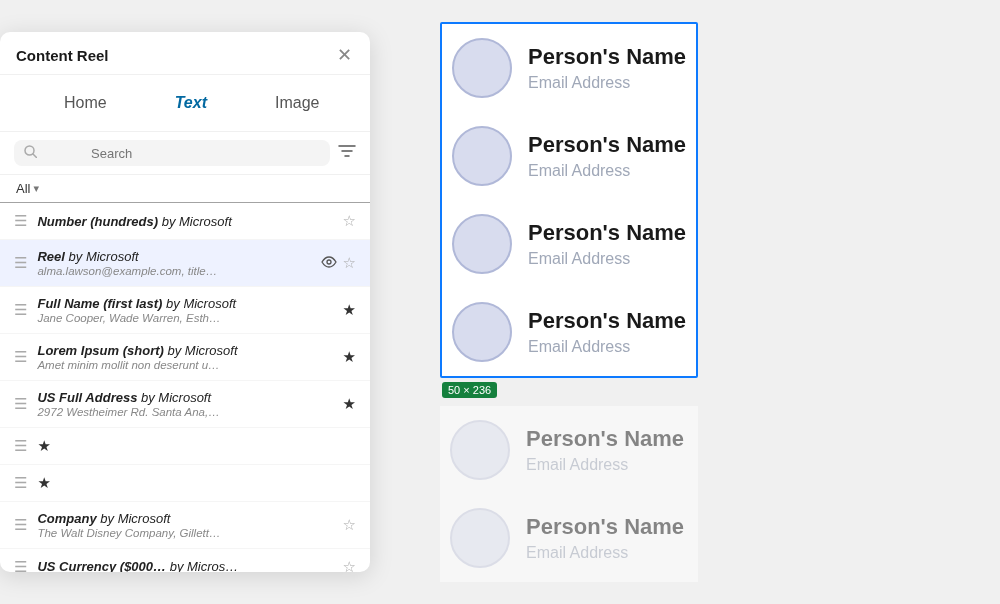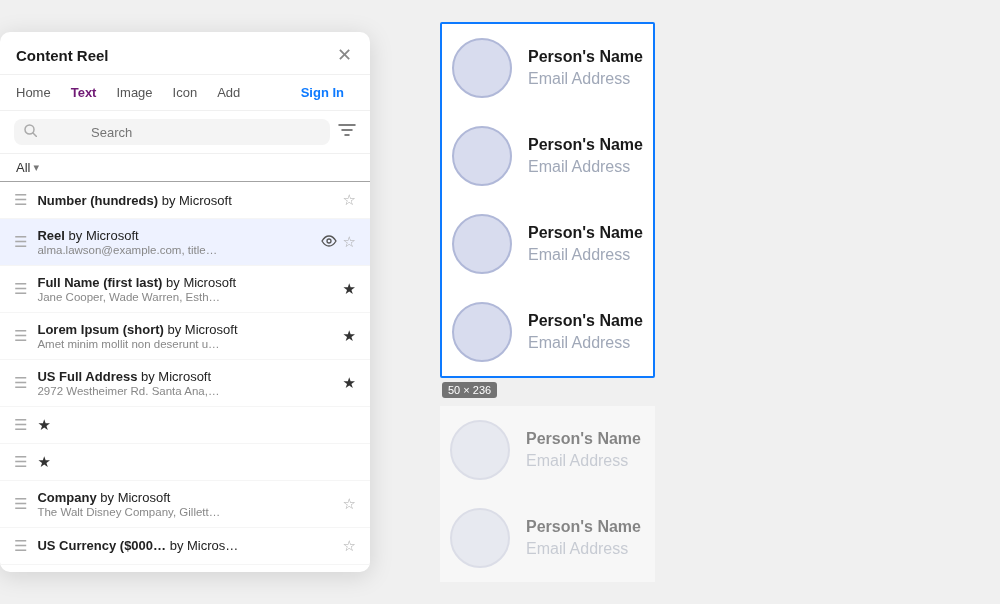--- a/index.html
+++ b/index.html
@@ -55,30 +55,32 @@
 
     .panel-nav {
       display: flex;
       align-items: center;
       gap: 0;
       padding: 6px 16px;
       border-bottom: 1px solid #f0f0f0;
     }
 
     .nav-item {
-      font-size: 13px;
+      font-size: 16px;
       color: #555;
       padding: 4px 10px;
       cursor: pointer;
       border-radius: 4px;
+      margin-left: 48px;
     }
     .nav-item:first-child { padding-left: 0; }
     .nav-item.active {
-      color: #701a75;
+      color: #0369a1;
       font-weight: 600;
+      font-style: italic;
     }
     .nav-item.sign-in {
       color: #0d7aff;
       margin-left: auto;
       font-weight: 700;
     }
 
     .search-bar {
       display: flex;
       align-items: center;
@@ -162,20 +164,21 @@
 
     .item-icon {
       color: #aaa;
       font-size: 15px;
       flex-shrink: 0;
     }
 
     .item-content {
       flex: 1;
       min-width: 0;
+      font-style: italic;
     }
 
     .item-title {
       font-size: 13px;
       color: #222;
       white-space: nowrap;
       overflow: hidden;
       text-overflow: ellipsis;
     }
 
@@ -235,21 +238,21 @@
     .selected-group {
       border: 2px solid #0d7aff;
       border-radius: 2px;
       position: relative;
     }
 
     .size-badge {
       position: absolute;
       bottom: -22px;
       left: 0;
-      background: #737373;
+      background: #15803d;
       color: #fff;
       font-size: 11px;
       padding: 2px 6px;
       border-radius: 3px;
       font-weight: 500;
       white-space: nowrap;
     }
 
     .person-row {
       display: flex;
@@ -277,21 +280,21 @@
       border-color: #c8cce0;
     }
 
     .person-info {
       display: flex;
       flex-direction: column;
       gap: 4px;
     }
 
     .person-name {
-      font-size: 16px;
+      font-size: 22px;
       font-weight: 700;
       color: #1a1a1a;
     }
 
     .person-email {
       font-size: 16px;
       color: #a0a8b8;
     }
   </style>
 </head>

